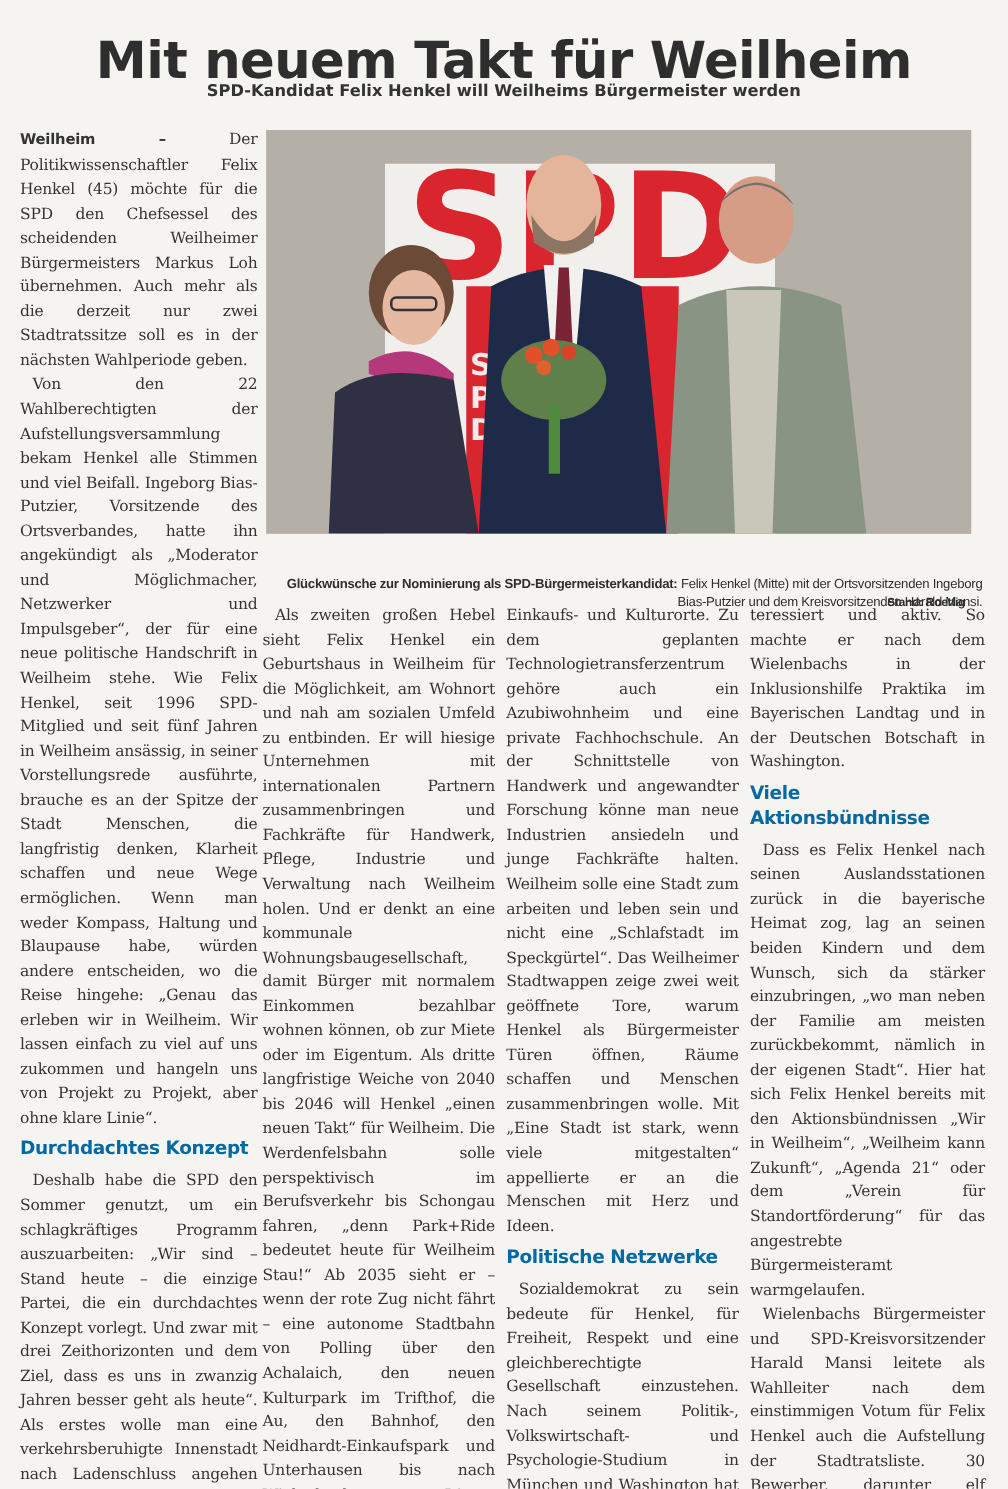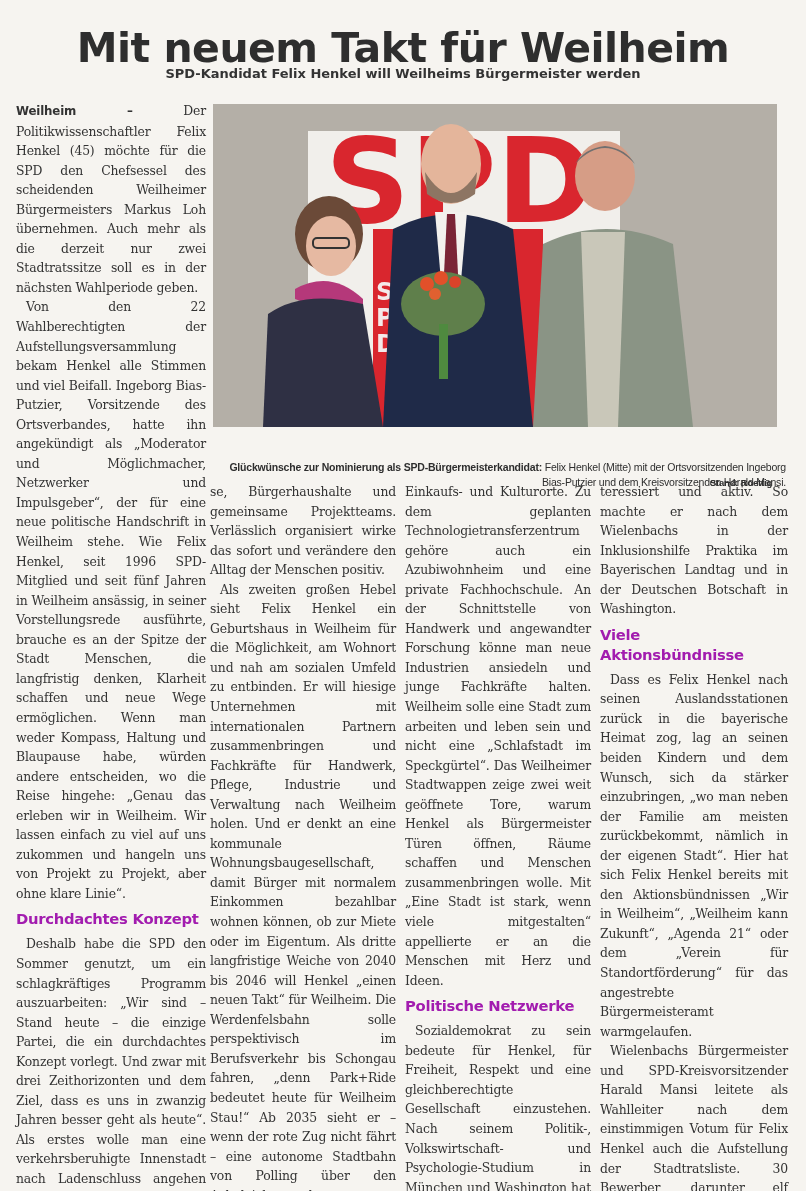--- a/index.html
+++ b/index.html
@@ -57,21 +57,21 @@
   .col p.first { text-indent: 0; }
   .col .lead { font-weight: bold; font-family: "DejaVu Sans", sans-serif; font-size: 11.8px; margin-top: 44px; }
   .col h3 {
     font-family: "DejaVu Sans", sans-serif;
     font-weight: bold;
     font-size: 14.8px;
     margin: 6px 0 5px 0;
     text-align: left;
     line-height: 20px;
     letter-spacing: -0.3px;
-    color: #a21caf;
+    color: #0369a1;
   }
   #col1 { left: 16px; top: 101px; width: 190px; }
   #col2 { left: 210px; top: 482px; width: 186px; }
   #col3 { left: 405px; top: 482px; width: 186px; }
   #col4 { left: 600px; top: 482px; width: 188px; }
 </style>
 </head>
 <body>
 
 <h1 class="headline">Mit neuem Takt für Weilheim</h1>
@@ -129,21 +129,20 @@
 </div>
 
 <div class="col" id="col1">
   <p class="first"><span class="lead">Weilheim –</span><span> Der Politikwissenschaftler Felix Henkel (45) möchte für die SPD den Chefsessel des scheidenden Weilheimer Bürgermeisters Markus Loh übernehmen. Auch mehr als die derzeit nur zwei Stadtratssitze soll es in der nächsten Wahlperiode geben.</span></p>
   <p>Von den 22 Wahlberechtigten der Aufstellungsversammlung bekam Henkel alle Stimmen und viel Beifall. Ingeborg Bias-Putzier, Vorsitzende des Ortsverbandes, hatte ihn angekündigt als „Moderator und Möglichmacher, Netzwerker und Impulsgeber“, der für eine neue politische Handschrift in Weilheim stehe. Wie Felix Henkel, seit 1996 SPD-Mitglied und seit fünf Jahren in Weilheim ansässig, in seiner Vorstellungsrede ausführte, brauche es an der Spitze der Stadt Menschen, die langfristig denken, Klarheit schaffen und neue Wege ermöglichen. Wenn man weder Kompass, Haltung und Blaupause habe, würden andere entscheiden, wo die Reise hingehe: „Genau das erleben wir in Weilheim. Wir lassen einfach zu viel auf uns zukommen und hangeln uns von Projekt zu Projekt, aber ohne klare Linie“.</p>
   <h3>Durchdachtes Konzept</h3>
   <p>Deshalb habe die SPD den Sommer genutzt, um ein schlagkräftiges Programm auszuarbeiten: „Wir sind – Stand heute – die einzige Partei, die ein durchdachtes Konzept vorlegt. Und zwar mit drei Zeithorizonten und dem Ziel, dass es uns in zwanzig Jahren besser geht als heute“. Als erstes wolle man eine verkehrsberuhigte Innenstadt nach Ladenschluss angehen für mehr Flair nach Feierabend, ganz nach italienischem Vorbild. Zwischen Verwaltung und Bürgerschaft brauche es eine moderne digitale Kommunikation sowie ein funktionierendes Beschwerde- und Ideenmanagement mit 48-Stunden-Antwortgarantie. Sollte er die Wahl gewinnen, möchte Henkel dem neuen Stadtrat als erste Initiative den Entwurf einer Beteiligungssatzung vorlegen für Stadtlabore, Quartiersprozes-</p>
 </div>
 
 <div class="col" id="col2">
-  <p class="first">se, Bürgerhaushalte und gemeinsame Projektteams. Verlässlich organisiert wirke das sofort und verändere den Alltag der Menschen positiv.</p>
   <p>Als zweiten großen Hebel sieht Felix Henkel ein Geburtshaus in Weilheim für die Möglichkeit, am Wohnort und nah am sozialen Umfeld zu entbinden. Er will hiesige Unternehmen mit internationalen Partnern zusammenbringen und Fachkräfte für Handwerk, Pflege, Industrie und Verwaltung nach Weilheim holen. Und er denkt an eine kommunale Wohnungsbaugesellschaft, damit Bürger mit normalem Einkommen bezahlbar wohnen können, ob zur Miete oder im Eigentum. Als dritte langfristige Weiche von 2040 bis 2046 will Henkel „einen neuen Takt“ für Weilheim. Die Werdenfelsbahn solle perspektivisch im Berufsverkehr bis Schongau fahren, „denn Park+Ride bedeutet heute für Weilheim Stau!“ Ab 2035 sieht er – wenn der rote Zug nicht fährt – eine autonome Stadtbahn von Polling über den Achalaich, den neuen Kulturpark im Trifthof, die Au, den Bahnhof, den Neidhardt-Einkaufspark und Unterhausen bis nach Wielenbach. Dieses „Rückgrat“ für Weilheim hole wirklich den Verkehr von der Straße und verbinde Wohnviertel, Arbeitsplätze,</p>
 </div>
 
 <div class="col" id="col3">
   <p class="first">Einkaufs- und Kulturorte. Zu dem geplanten Technologietransferzentrum gehöre auch ein Azubiwohnheim und eine private Fachhochschule. An der Schnittstelle von Handwerk und angewandter Forschung könne man neue Industrien ansiedeln und junge Fachkräfte halten. Weilheim solle eine Stadt zum arbeiten und leben sein und nicht eine „Schlafstadt im Speckgürtel“. Das Weilheimer Stadtwappen zeige zwei weit geöffnete Tore, warum Henkel als Bürgermeister Türen öffnen, Räume schaffen und Menschen zusammenbringen wolle. Mit „Eine Stadt ist stark, wenn viele mitgestalten“ appellierte er an die Menschen mit Herz und Ideen.</p>
   <h3>Politische Netzwerke</h3>
   <p>Sozialdemokrat zu sein bedeute für Henkel, für Freiheit, Respekt und eine gleichberechtigte Gesellschaft einzustehen. Nach seinem Politik-, Volkswirtschaft- und Psychologie-Studium in München und Washington hat er als Politikberater in Berlin, Nigeria und Sarajevo gearbeitet. Als langjähriger Büroleiter für die Friedrich-Ebert-Stiftung kennt er bestens den Aufbau politischer Netzwerke, die Zusammenarbeit in Kommunen und die Verwaltung öffentlicher Gelder. Bereits in jungen Jahren war Felix Henkel politikin-</p>
 </div>
 
 <div class="col" id="col4">

